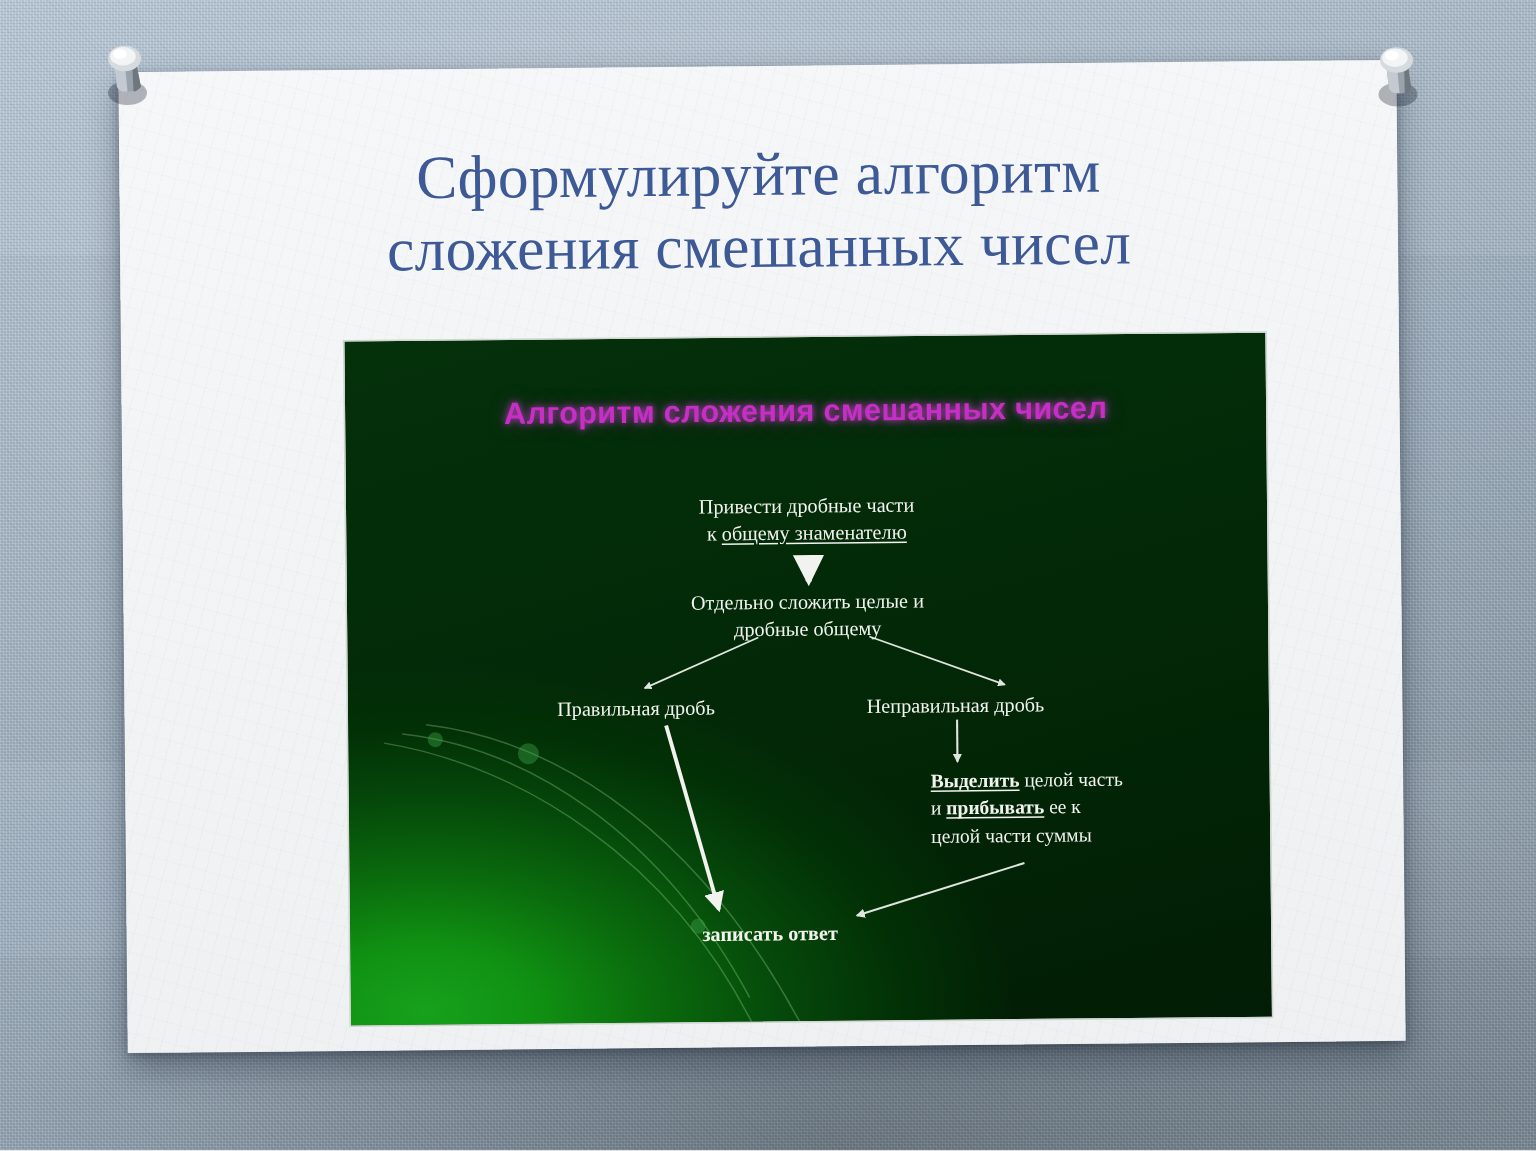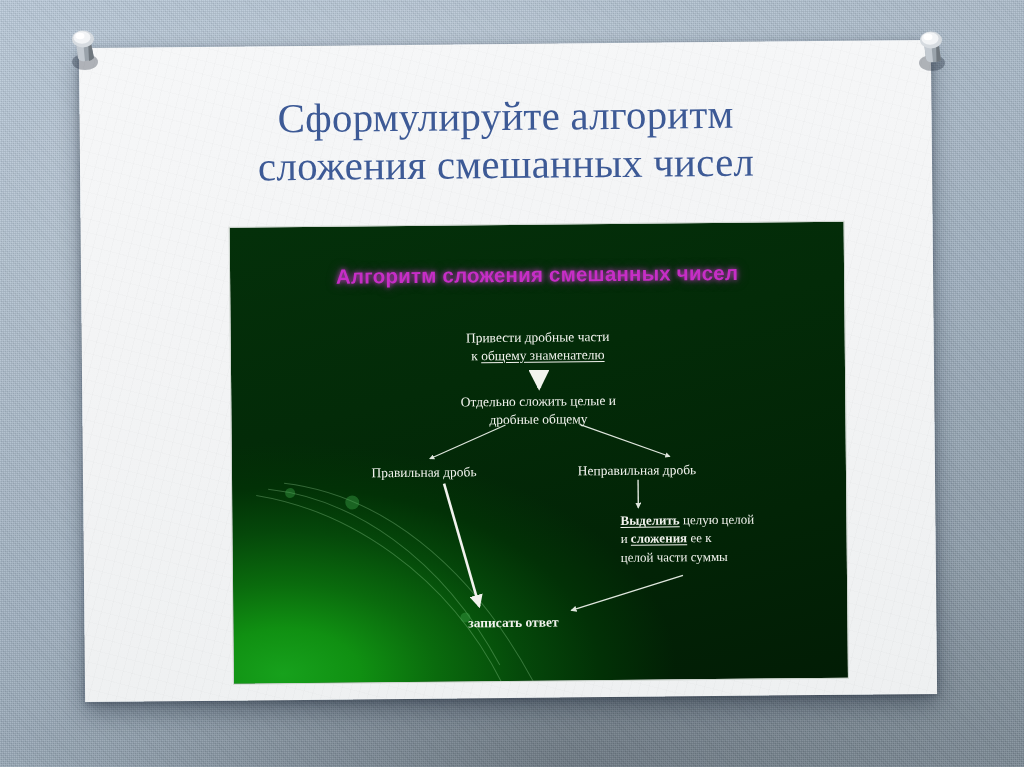--- a/index.html
+++ b/index.html
@@ -219,22 +219,22 @@
       <div class="node" id="node-addparts">
         <span>Отдельно сложить целые и</span><br>
         <span>дробные общему</span>
       </div>
 
       <div class="node" id="node-proper">Правильная дробь</div>
 
       <div class="node" id="node-improper">Неправильная дробь</div>
 
       <div class="node" id="node-extract">
-        <span class="bu">Выделить</span><span> целую целой</span><br>
-        <span>и </span><span class="bu">сложения</span><span> ее к</span><br>
+        <span class="bu">Выделить</span><span> целой часть</span><br>
+        <span>и </span><span class="bu">прибывать</span><span> ее к</span><br>
         <span>целой части суммы</span>
       </div>
 
       <div class="node" id="node-answer">записать ответ</div>
 
     </div>
   </div>
 
   <svg class="pin" id="pin-left" viewBox="0 0 48 54">
     <ellipse cx="27" cy="40" rx="13" ry="8" fill="rgba(10,20,35,0.30)"></ellipse>

